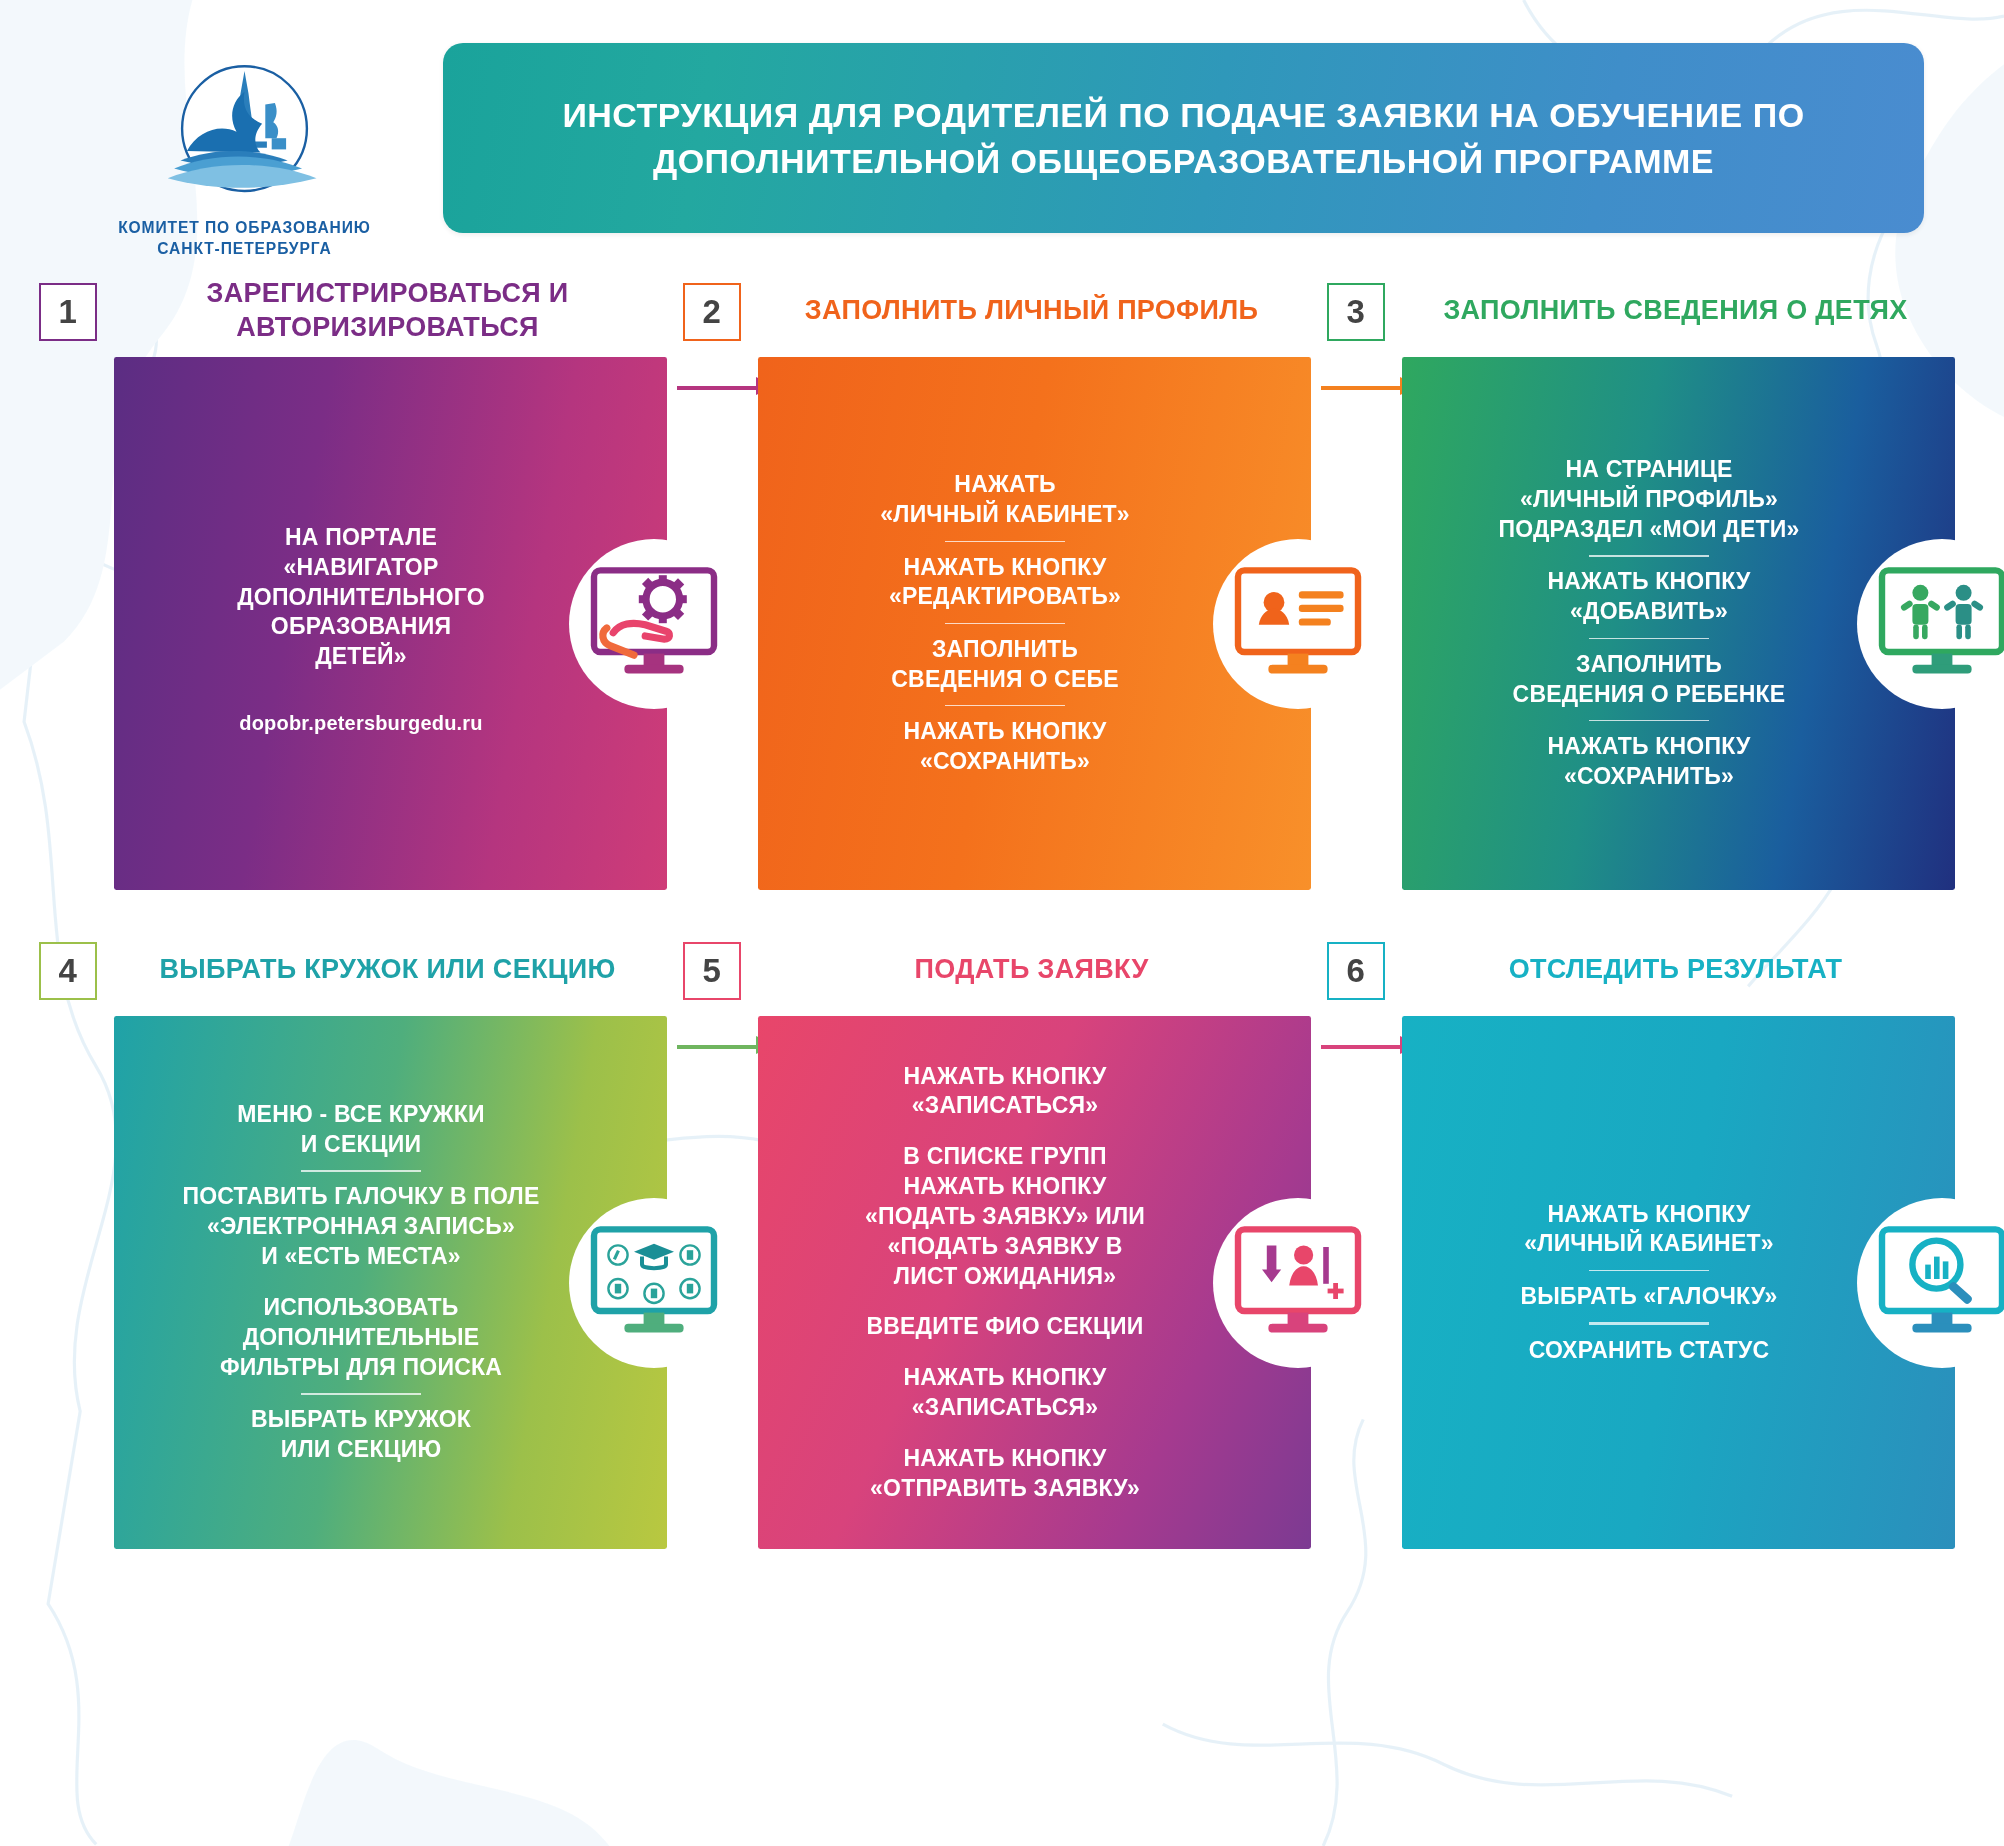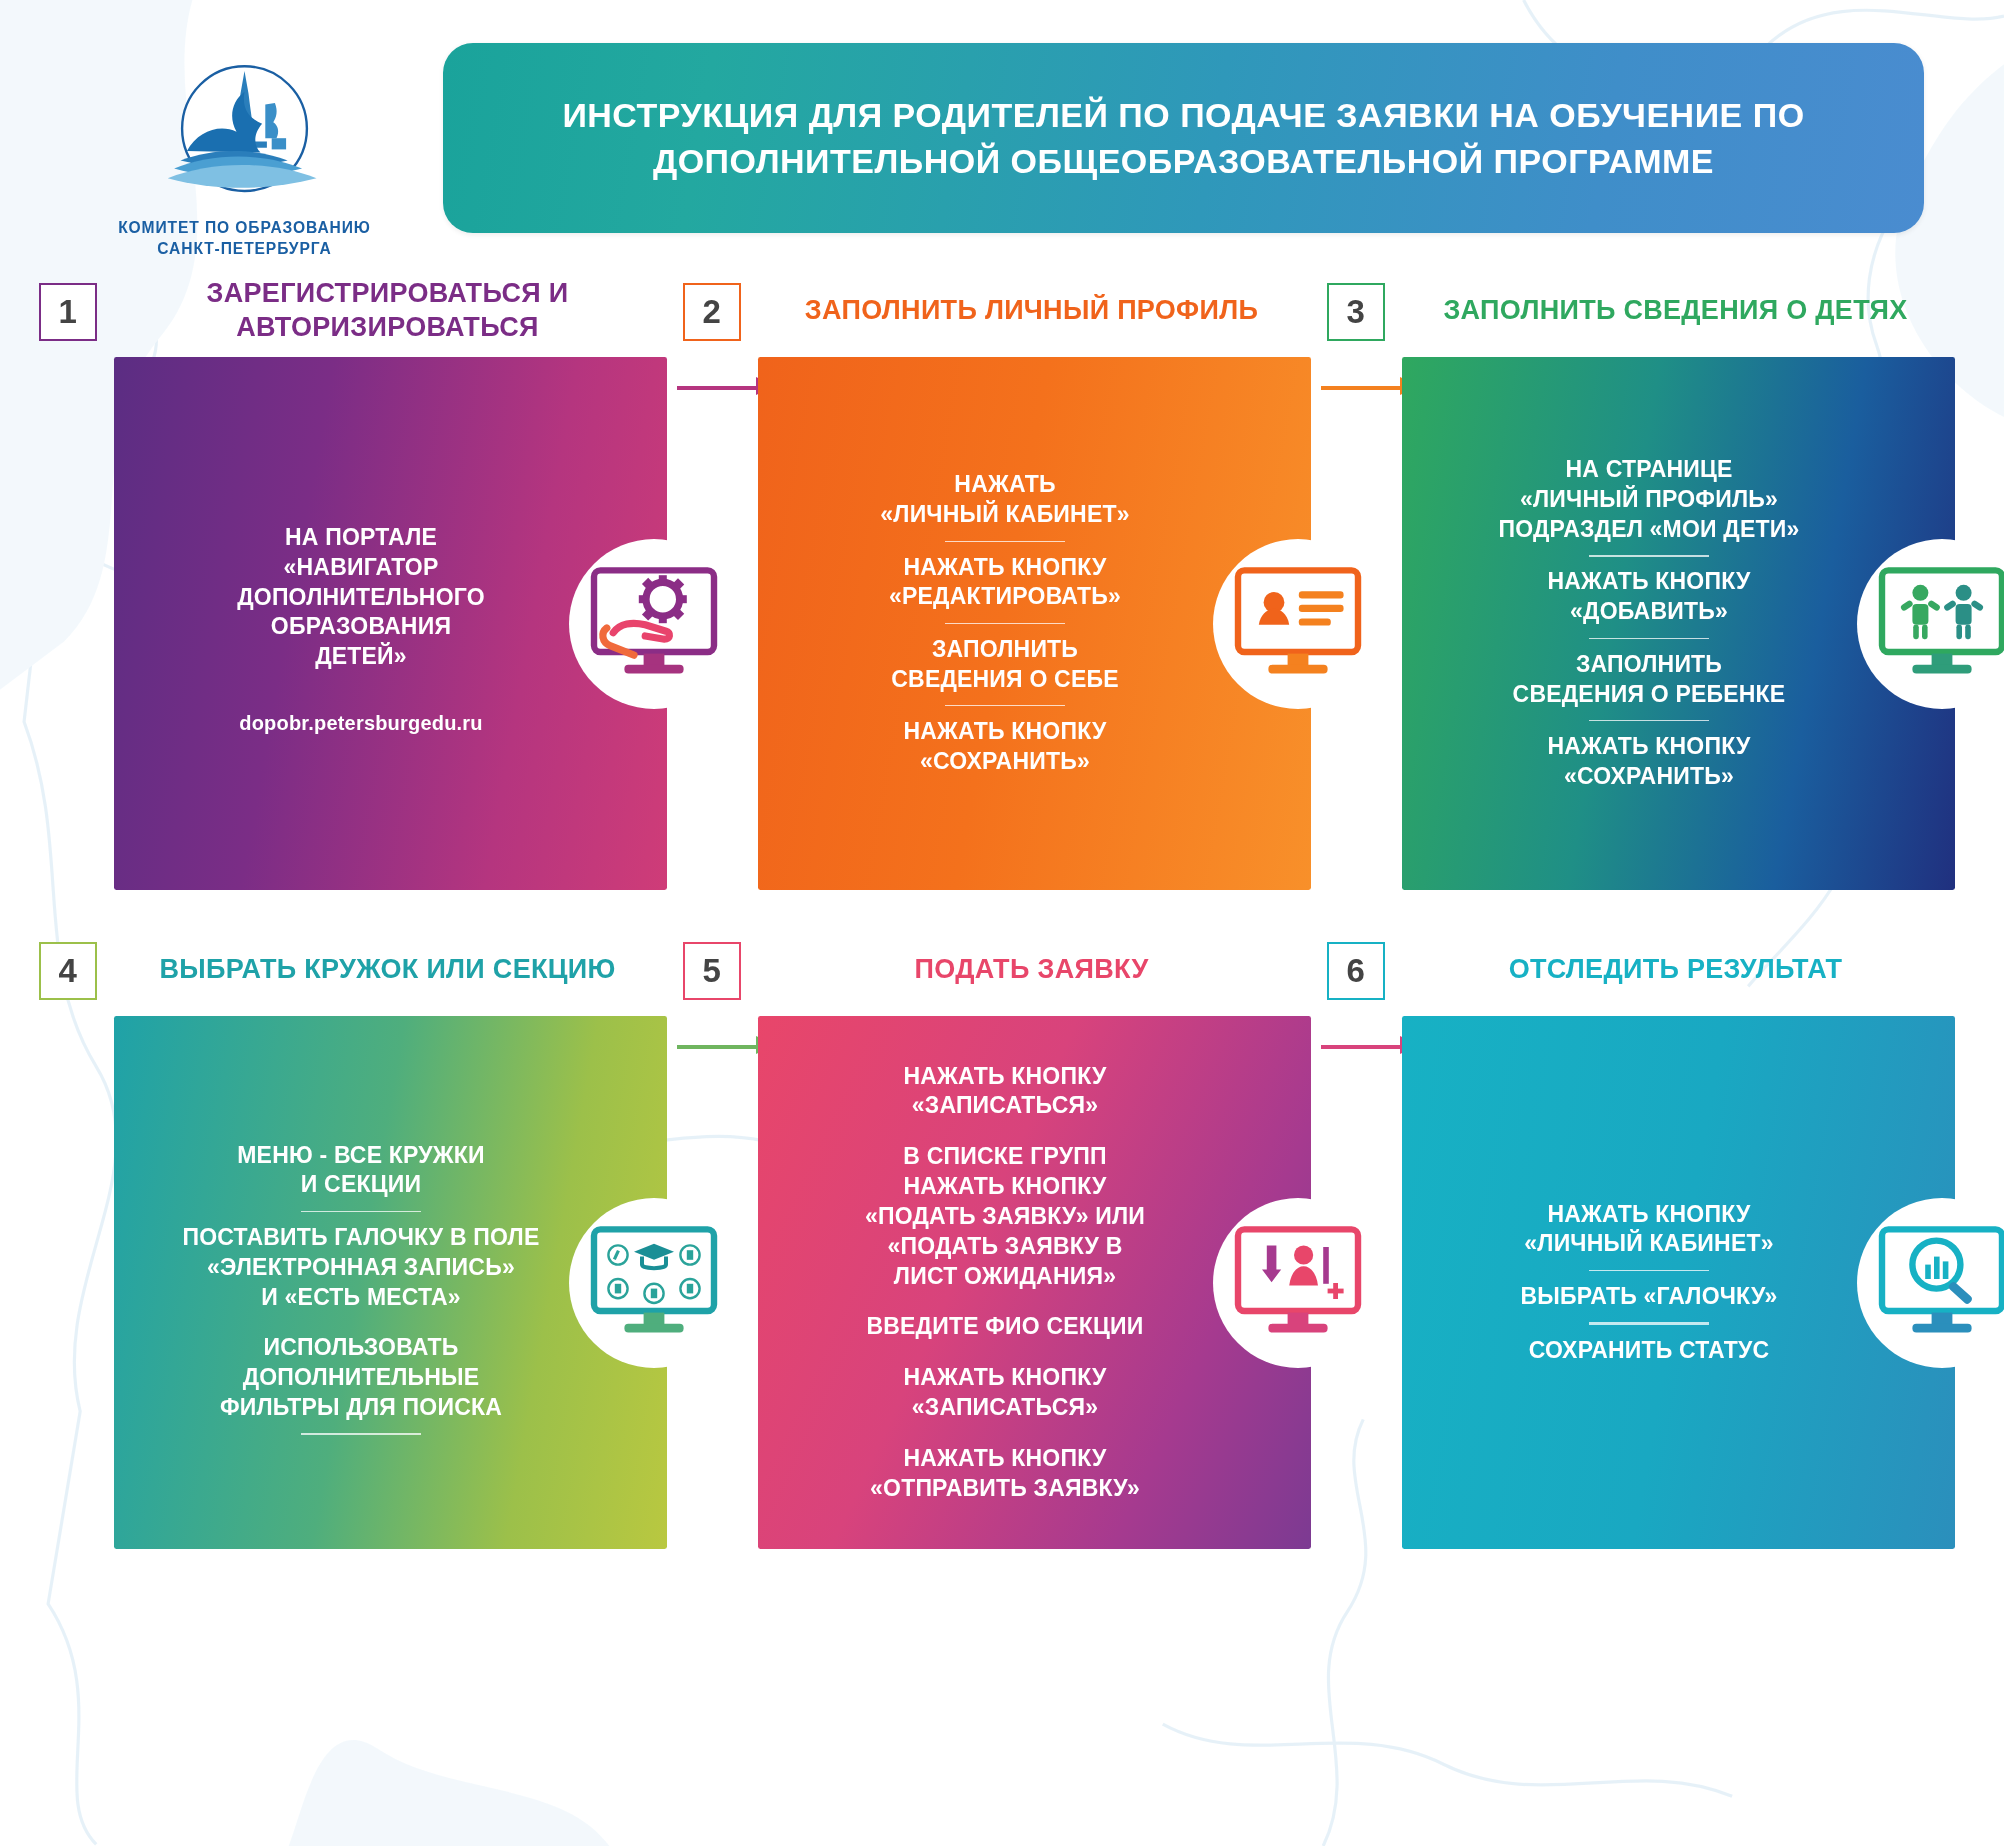--- a/index.html
+++ b/index.html
@@ -51,21 +51,21 @@
     letter-spacing: 0.9px;
     color: #1a5fa3;
     line-height: 1.35;
   }
   .title-banner {
     position: absolute;
     left: 443px;
     top: -4px;
     width: 1481px;
     height: 190px;
-    border-radius: 30px;
+    border-radius: 20px;
     background: linear-gradient(100deg, #1aa39b 0%, #23a8a0 18%, #2f98ba 52%, #3f8ec9 78%, #4a8cd0 100%);
     display: flex;
     align-items: center;
     justify-content: center;
     box-shadow: 0 1.6px 4.8px rgba(0,0,0,.07);
   }
   .title-banner h1 {
     color: #ffffff;
     font-size: 34px;
     font-weight: bold;
@@ -410,20 +410,22 @@
           <div class="blk">МЕНЮ - ВСЕ КРУЖКИ
 И СЕКЦИИ</div>
           <div class="sep"></div>
           <div class="blk">ПОСТАВИТЬ ГАЛОЧКУ В ПОЛЕ
 «ЭЛЕКТРОННАЯ ЗАПИСЬ»
 И «ЕСТЬ МЕСТА»</div>
           <div class="blk">ИСПОЛЬЗОВАТЬ
 ДОПОЛНИТЕЛЬНЫЕ
 ФИЛЬТРЫ ДЛЯ ПОИСКА</div>
           <div class="sep"></div>
+          <div class="blk">ВЫБРАТЬ КРУЖОК
+ИЛИ СЕКЦИЮ</div>
         </div>
         <div class="badge">
           <svg width="136" height="120" viewBox="0 0 170 150">
             <rect x="10" y="8" width="150" height="102" rx="8" fill="none" stroke="#1fa2a8" stroke-width="8"></rect>
             <rect x="72" y="112" width="26" height="16" fill="#4fae7d"></rect>
             <rect x="48" y="126" width="74" height="11" rx="5" fill="#4fae7d"></rect>
             <path d="M60 36 L85 26 L110 36 L85 46 Z" fill="#1a8f96"></path>
             <path d="M70 42 v10 c0 6 30 6 30 0 v-10" fill="none" stroke="#1a8f96" stroke-width="5"></path>
             <g fill="#2aa39a" font-family="Liberation Sans, sans-serif" font-size="13">
               <circle cx="40" cy="40" r="12" fill="none" stroke="#2aa39a" stroke-width="3"></circle>

